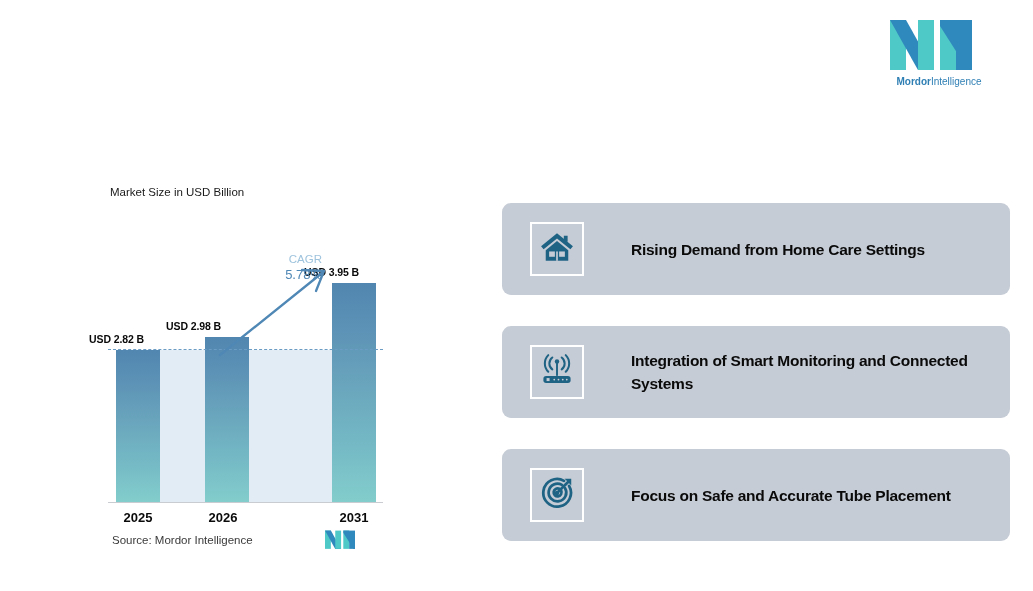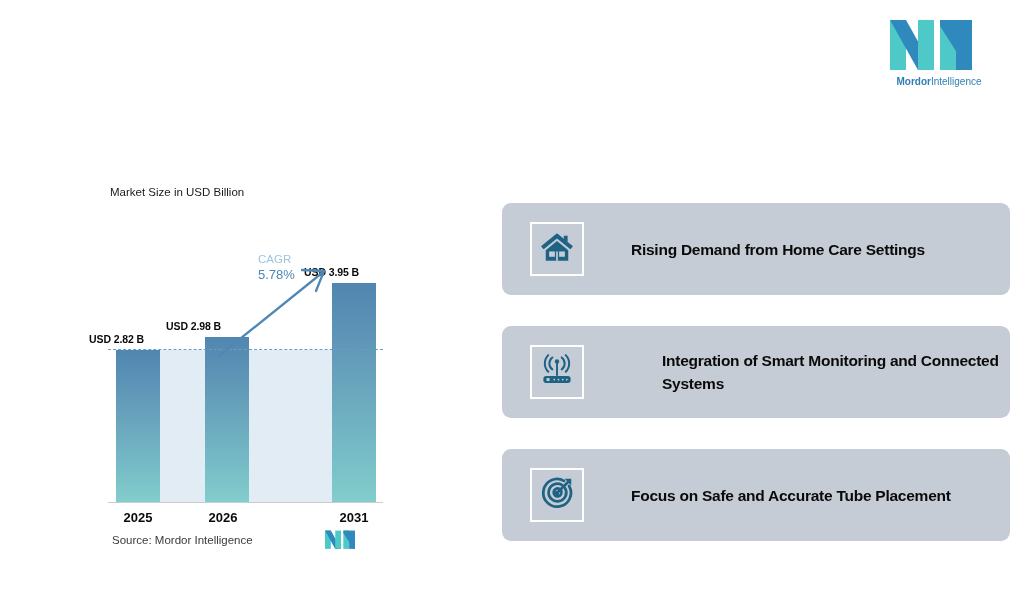--- a/index.html
+++ b/index.html
@@ -155,21 +155,21 @@
   #tick-2025 { left: -5px; }
   #tick-2026 { left: 80px; }
   #tick-2031 { left: 211px; }
 
   
   #cagr-box {
     position: absolute;
     left: 150px;
     top: 22px;
     width: 64px;
-    text-align: left;
+    text-align: right;
     line-height: 15px;
   }
   #cagr-word {
     font-size: 11.5px;
     color: #9ec3dd;
     font-weight: normal;
     display: block;
   }
   #cagr-value {
     font-size: 13px;
@@ -225,21 +225,21 @@
     position: absolute;
     left: 42px;
     width: 508px;
     height: 92px;
     background: #c6ccd5;
     border-radius: 9px;
     display: flex;
     align-items: center;
   }
   #trend-card-0 { top: 93px; }
-  #trend-card-1 { top: 216px; gap: 31px; }
+  #trend-card-1 { top: 216px; }
   #trend-card-2 { top: 339px; }
 
   .trend-icon-box {
     width: 54px;
     height: 54px;
     margin-left: 28px;
     background: transparent;
     border: 2.5px solid #ffffff;
     box-sizing: border-box;
     display: flex;

